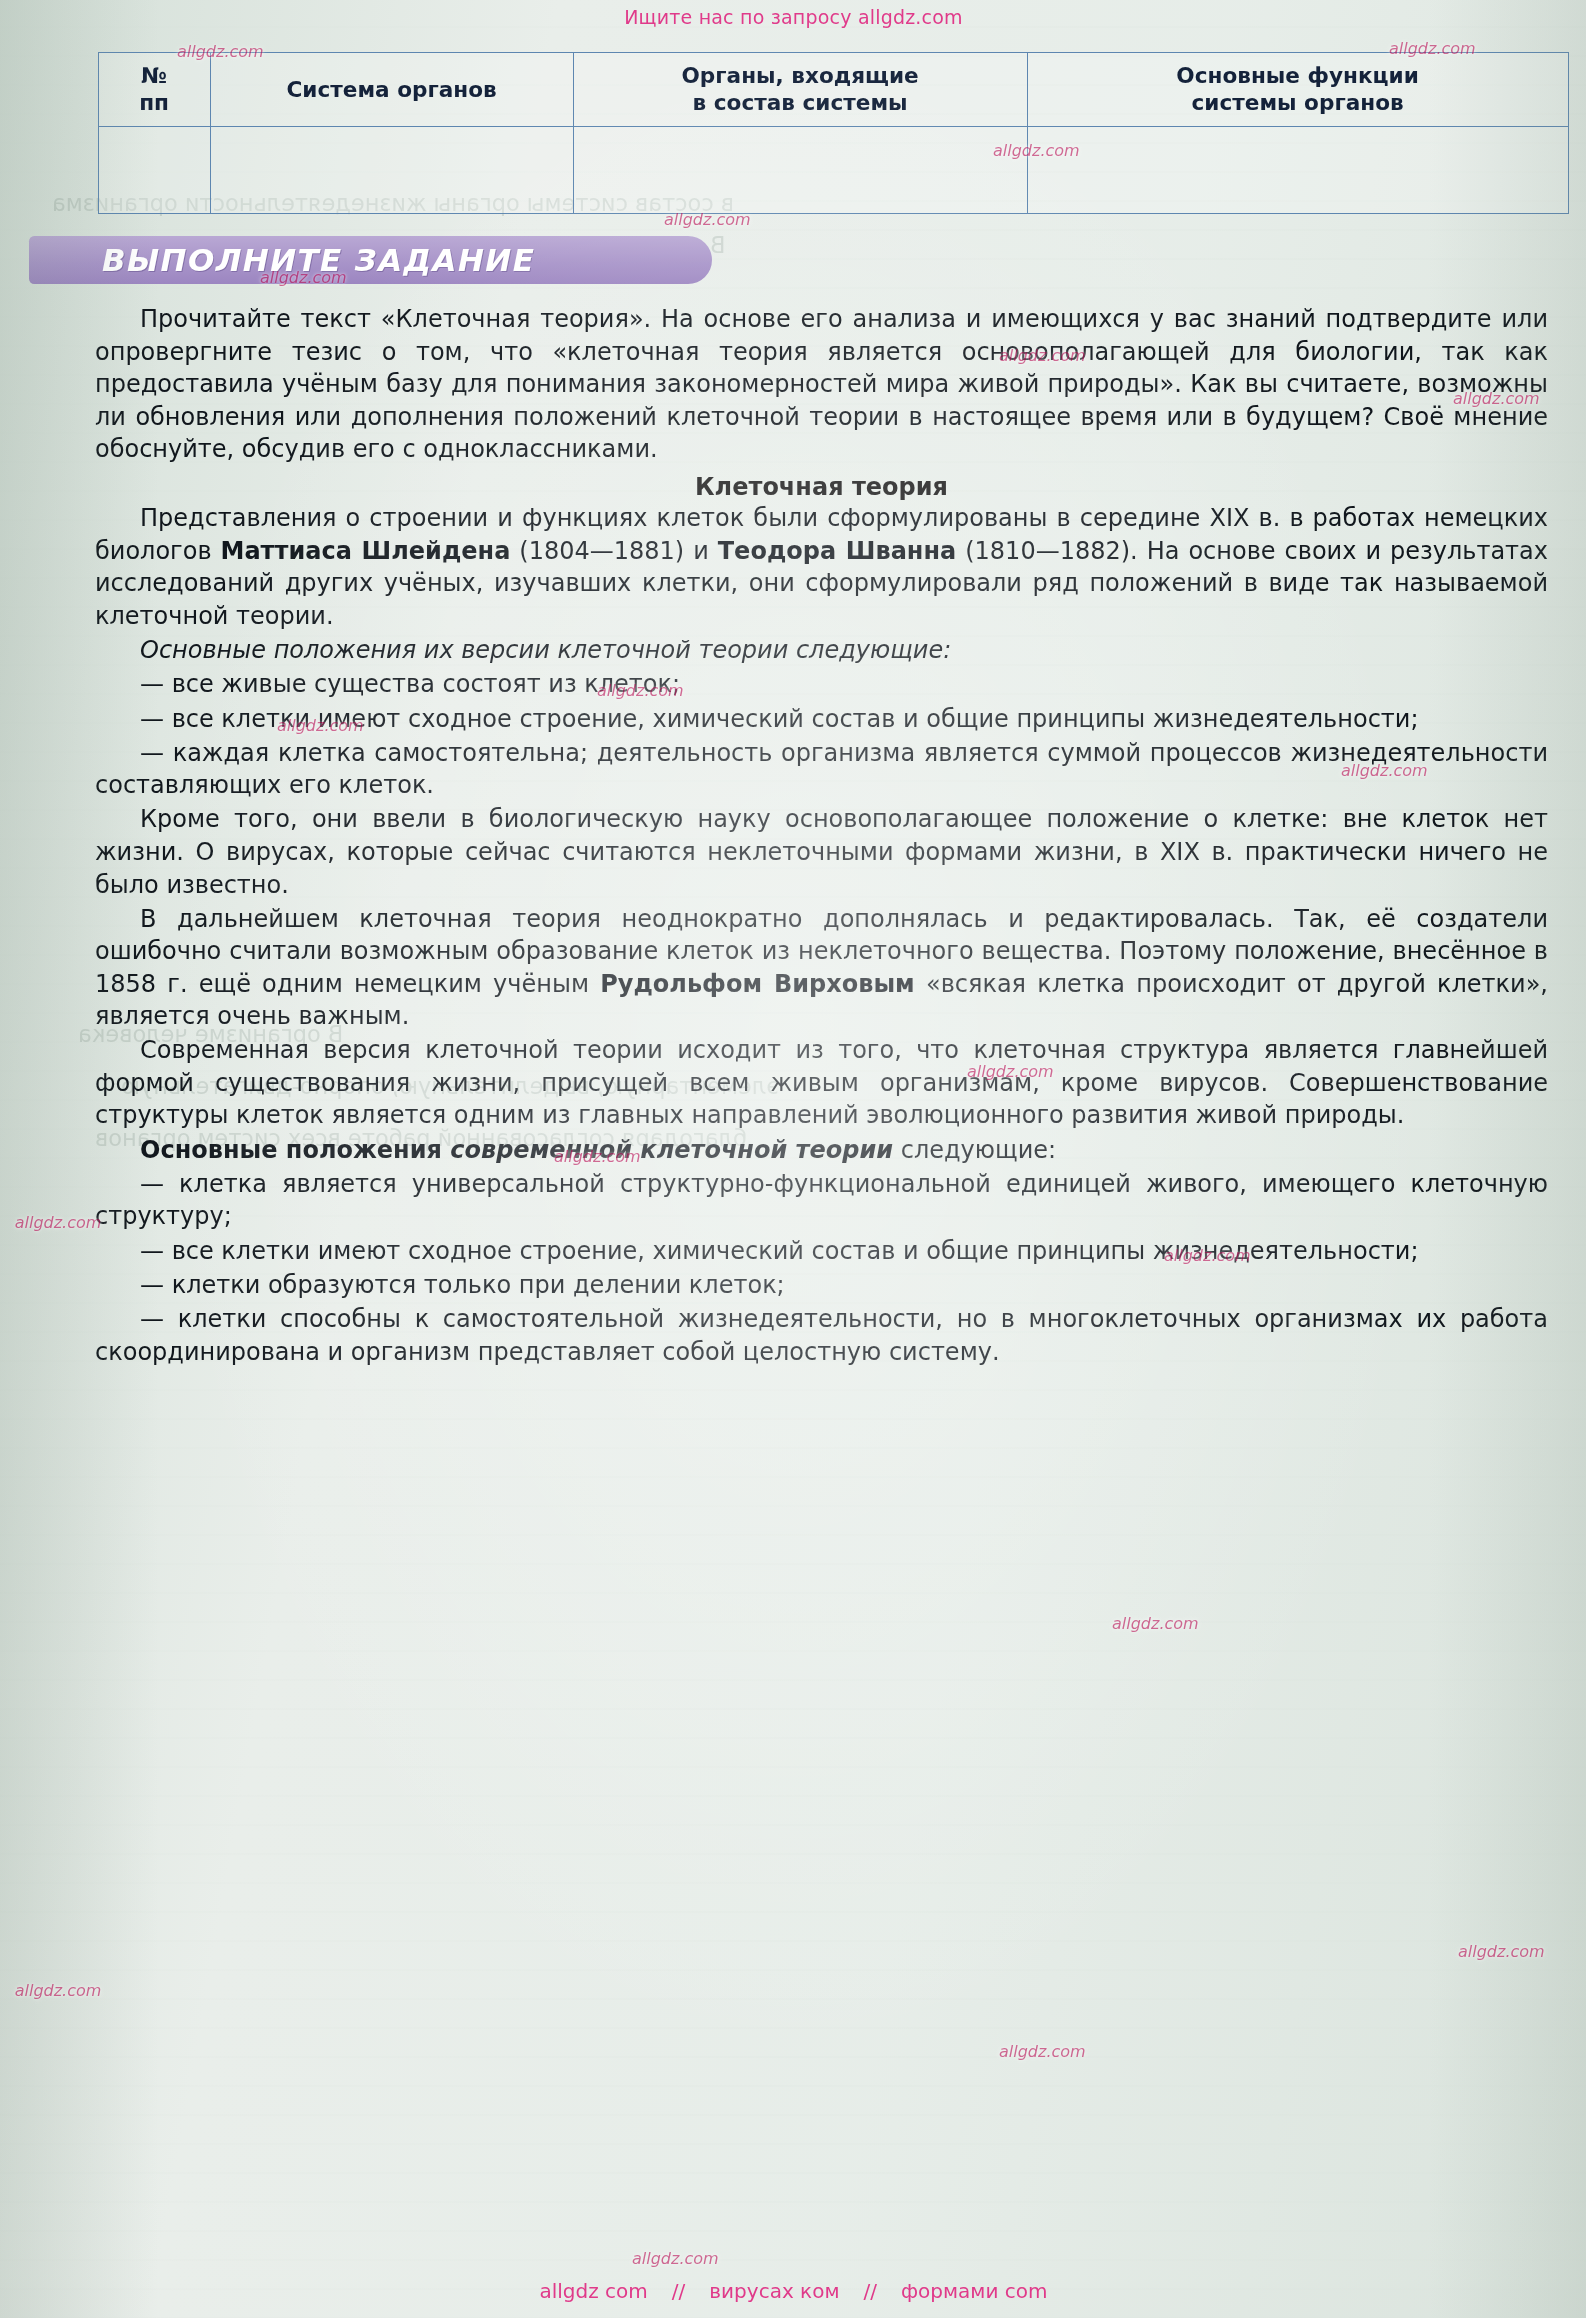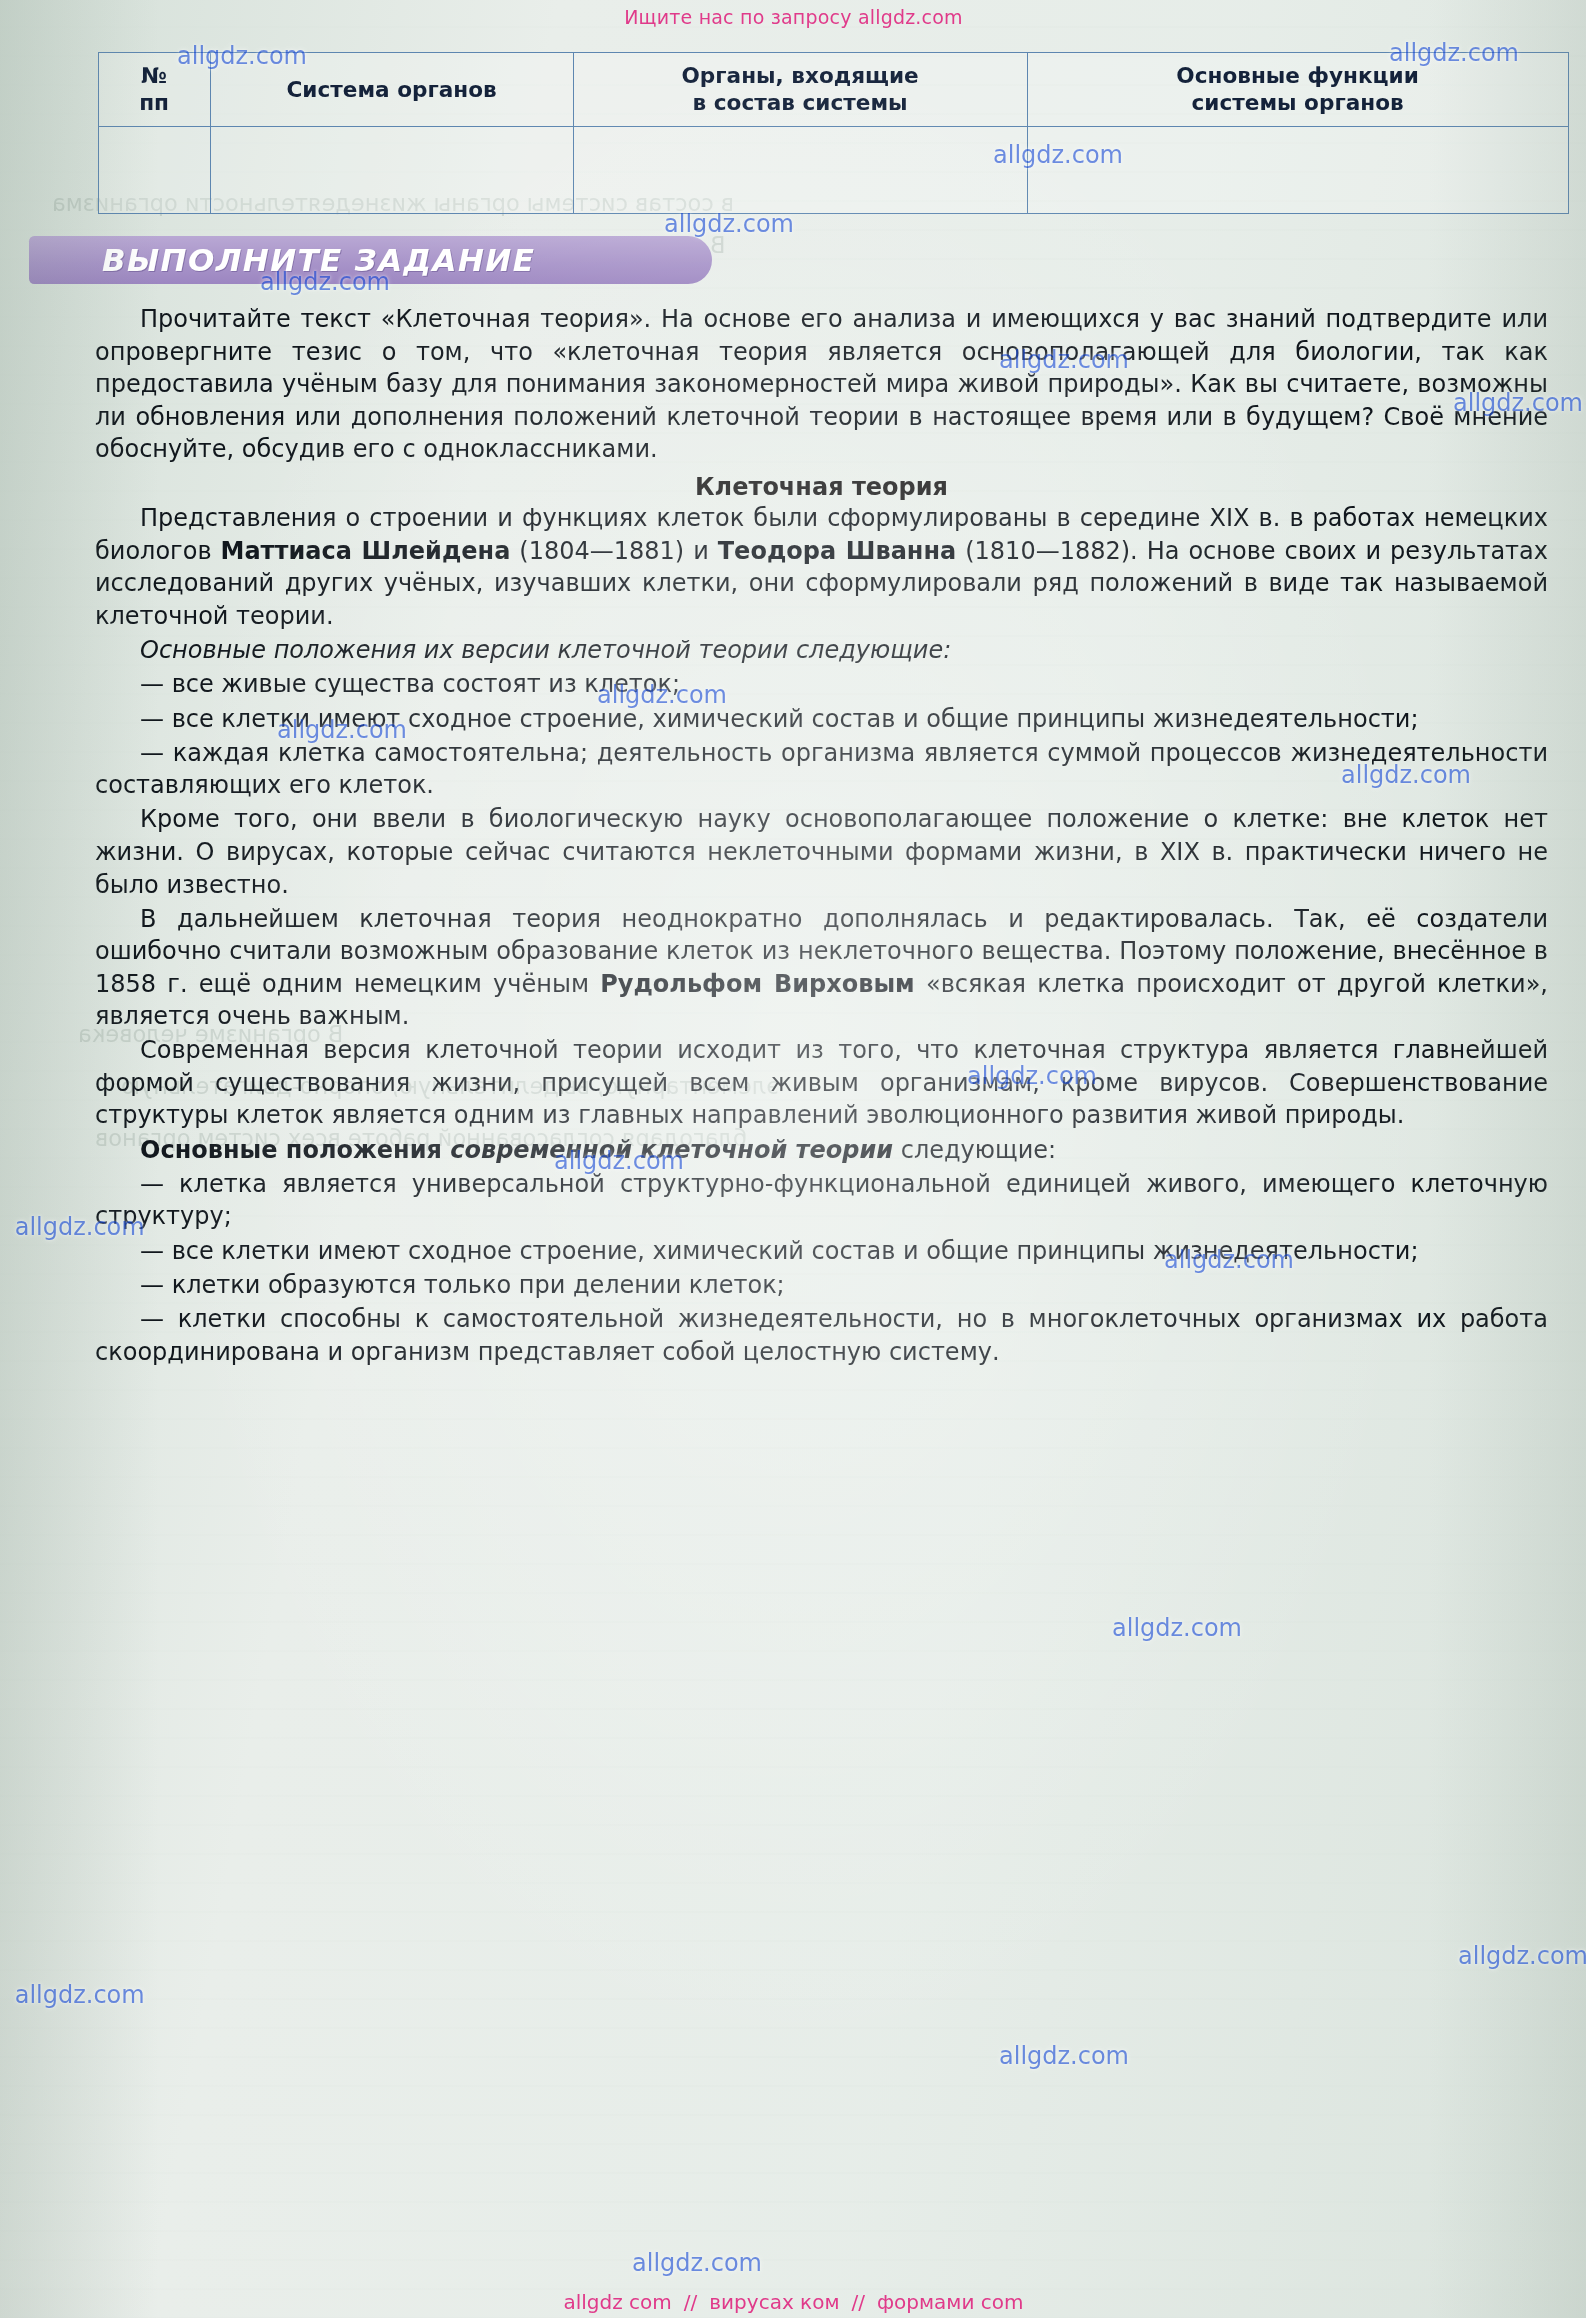--- a/index.html
+++ b/index.html
@@ -43,23 +43,23 @@
     font-family: "DejaVu Sans", sans-serif;
     letter-spacing: 0.2px;
   }
 
   
   .bottom-banner {
     position: absolute;
     bottom: 5.2px; left: 0; right: 0;
     height: 35px;
     display: flex;
-    align-items: flex-end;
+    align-items: flex-start;
     justify-content: center;
-    gap: 12px;
+    gap: 24px;
     color: #e03a8a;
     font-size: 20px;
   }
   .bottom-banner .sep { color: #e03a8a; }
 
   
   .content {
     position: absolute;
     left: 95px;
     top: 52px;
@@ -136,27 +136,28 @@
     font-size: 24px;
     margin: 7px 0 1.7px 0;
   }
   .it { font-style: italic; }
   .b { font-weight: bold; }
   .bi { font-weight: bold; font-style: italic; }
 
   
   .wm {
     position: absolute;
-    color: #1d4ed8;
+    color: #be185d;
     opacity: 0.62;
-    font-size: 24px;
+    font-size: 16px;
     font-family: "DejaVu Sans", sans-serif;
     white-space: nowrap;
     pointer-events: none;
     text-shadow: 0 0 2.6px rgba(255,255,255,0.85), 0 0 5.2px rgba(255,255,255,0.7);
+    font-style: italic;
   }
 
   
   .ghost {
     position: absolute;
     color: rgba(70,95,80,0.16);
     font-size: 22.5px;
     white-space: nowrap;
     pointer-events: none;
     transform: scaleX(-1);

